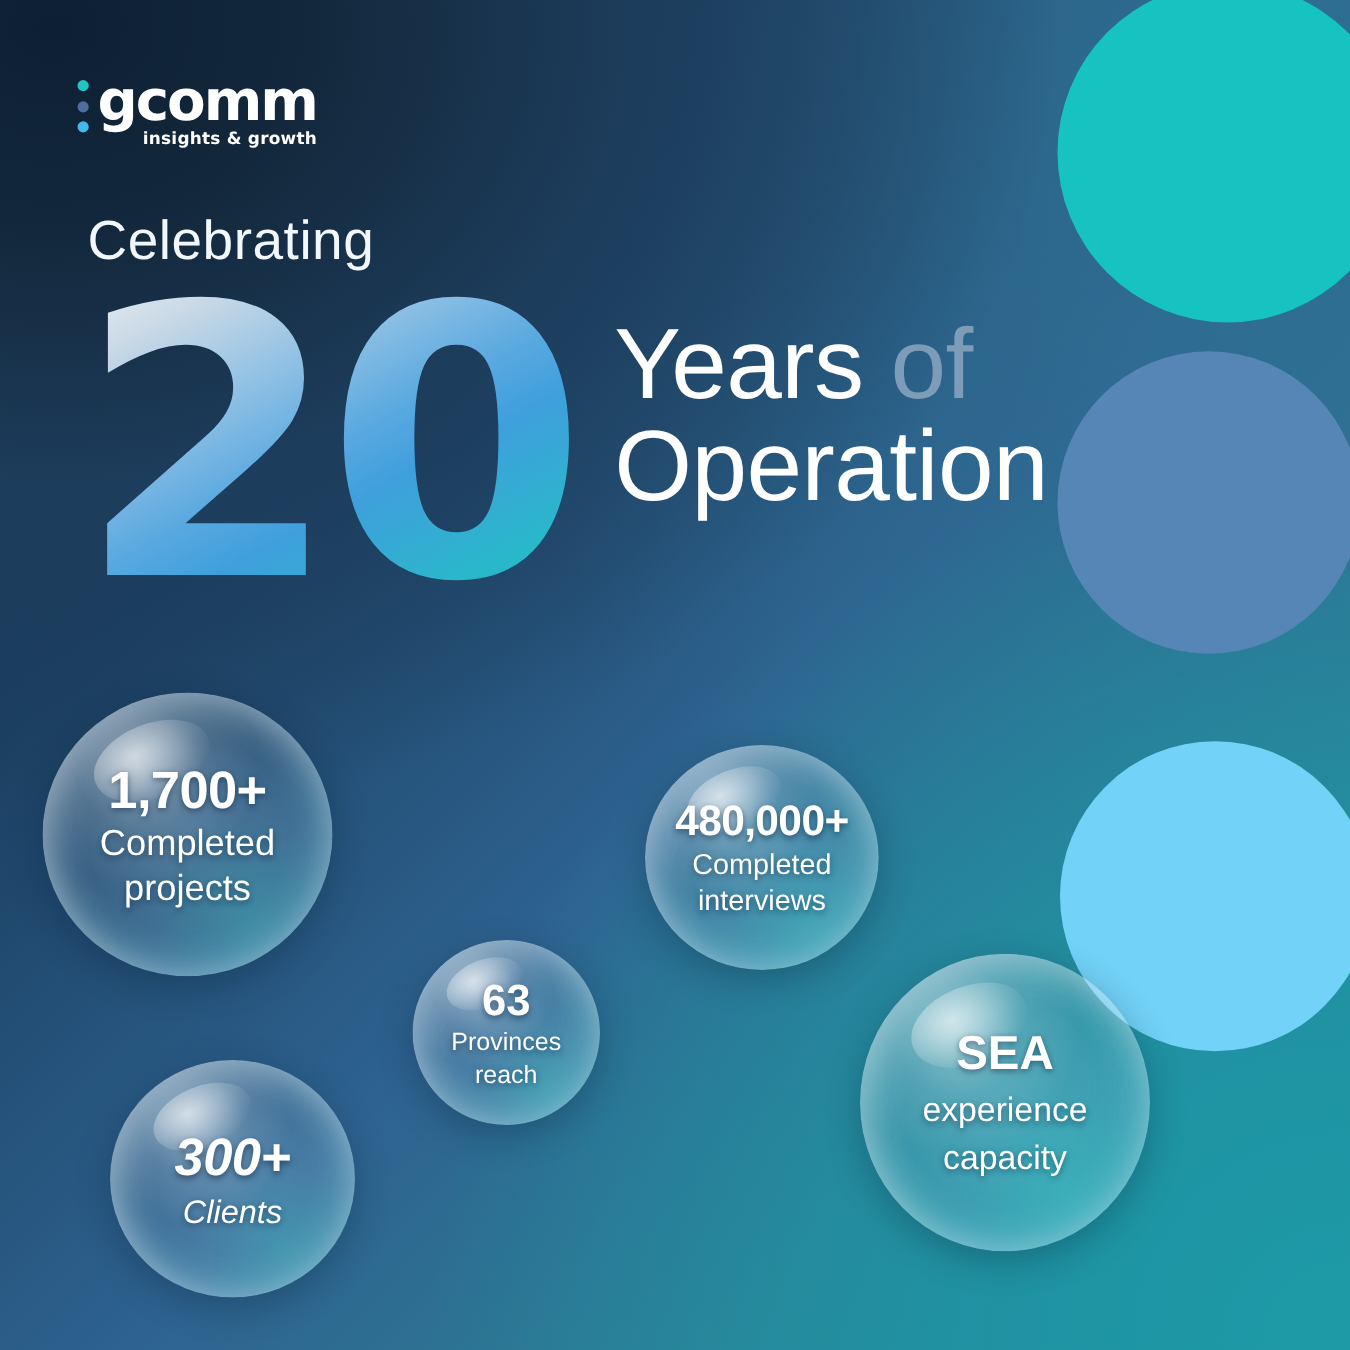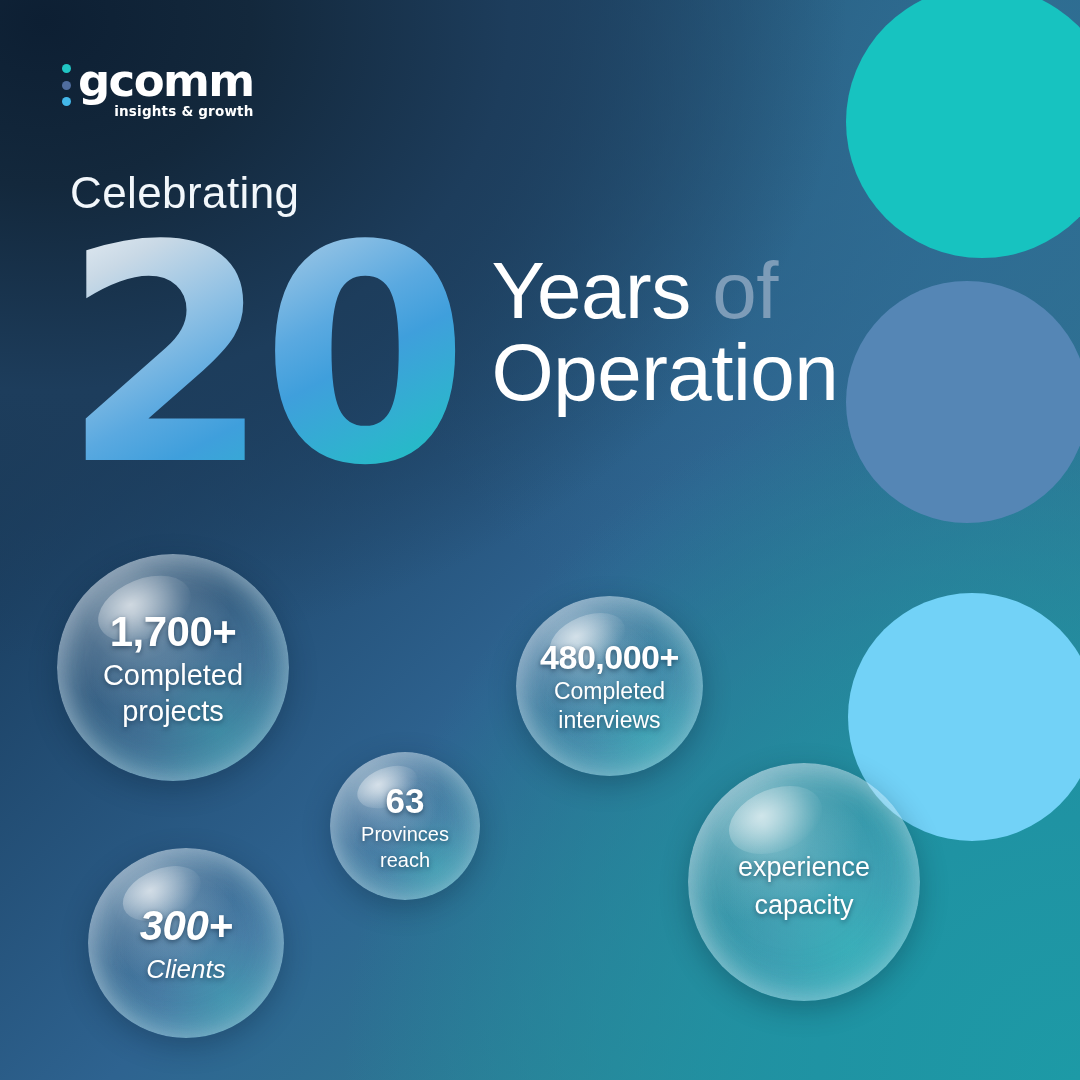--- a/index.html
+++ b/index.html
@@ -103,21 +103,21 @@
     border-radius:50%;
     background:radial-gradient(ellipse at 38% 35%, rgba(255,255,255,0.62) 0%, rgba(255,255,255,0.16) 55%, rgba(255,255,255,0) 78%);
     transform:rotate(-22deg);
     pointer-events:none;
   }
   .bubble .b-content { position:relative; z-index:2; line-height:1.12; }
   .b-value { font-weight:bold; display:block; }
   .b-label { display:block; }
 
   
-  #bubble-projects   { left:57px;  top:554px; width:232px; height:227px; }
+  #bubble-projects   { left:34px;  top:554px; width:232px; height:227px; }
   #bubble-projects   .b-value { font-size:42px; letter-spacing:-0.5px; }
   #bubble-projects   .b-label { font-size:29px; margin-top:4px; }
 
   #bubble-interviews { left:516px; top:596px; width:187px; height:180px; }
   #bubble-interviews .b-value { font-size:34px; letter-spacing:-0.5px; }
   #bubble-interviews .b-label { font-size:23px; margin-top:3px; }
 
   #bubble-provinces  { left:330px; top:752px; width:150px; height:148px; }
   #bubble-provinces  .b-value { font-size:35px; }
   #bubble-provinces  .b-label { font-size:20px; margin-top:3px; }
@@ -189,18 +189,19 @@
 
   <div class="bubble" id="bubble-clients">
     <div class="b-content">
       <span class="b-value">300+</span>
       <span class="b-label">Clients</span>
     </div>
   </div>
 
   <div class="bubble" id="bubble-sea">
     <div class="b-content">
+      <span class="sea-big">SEA</span>
       <span class="sea-sub">experience</span>
       <span class="sea-sub">capacity</span>
     </div>
   </div>
 
 </div>
 
 </body></html>

